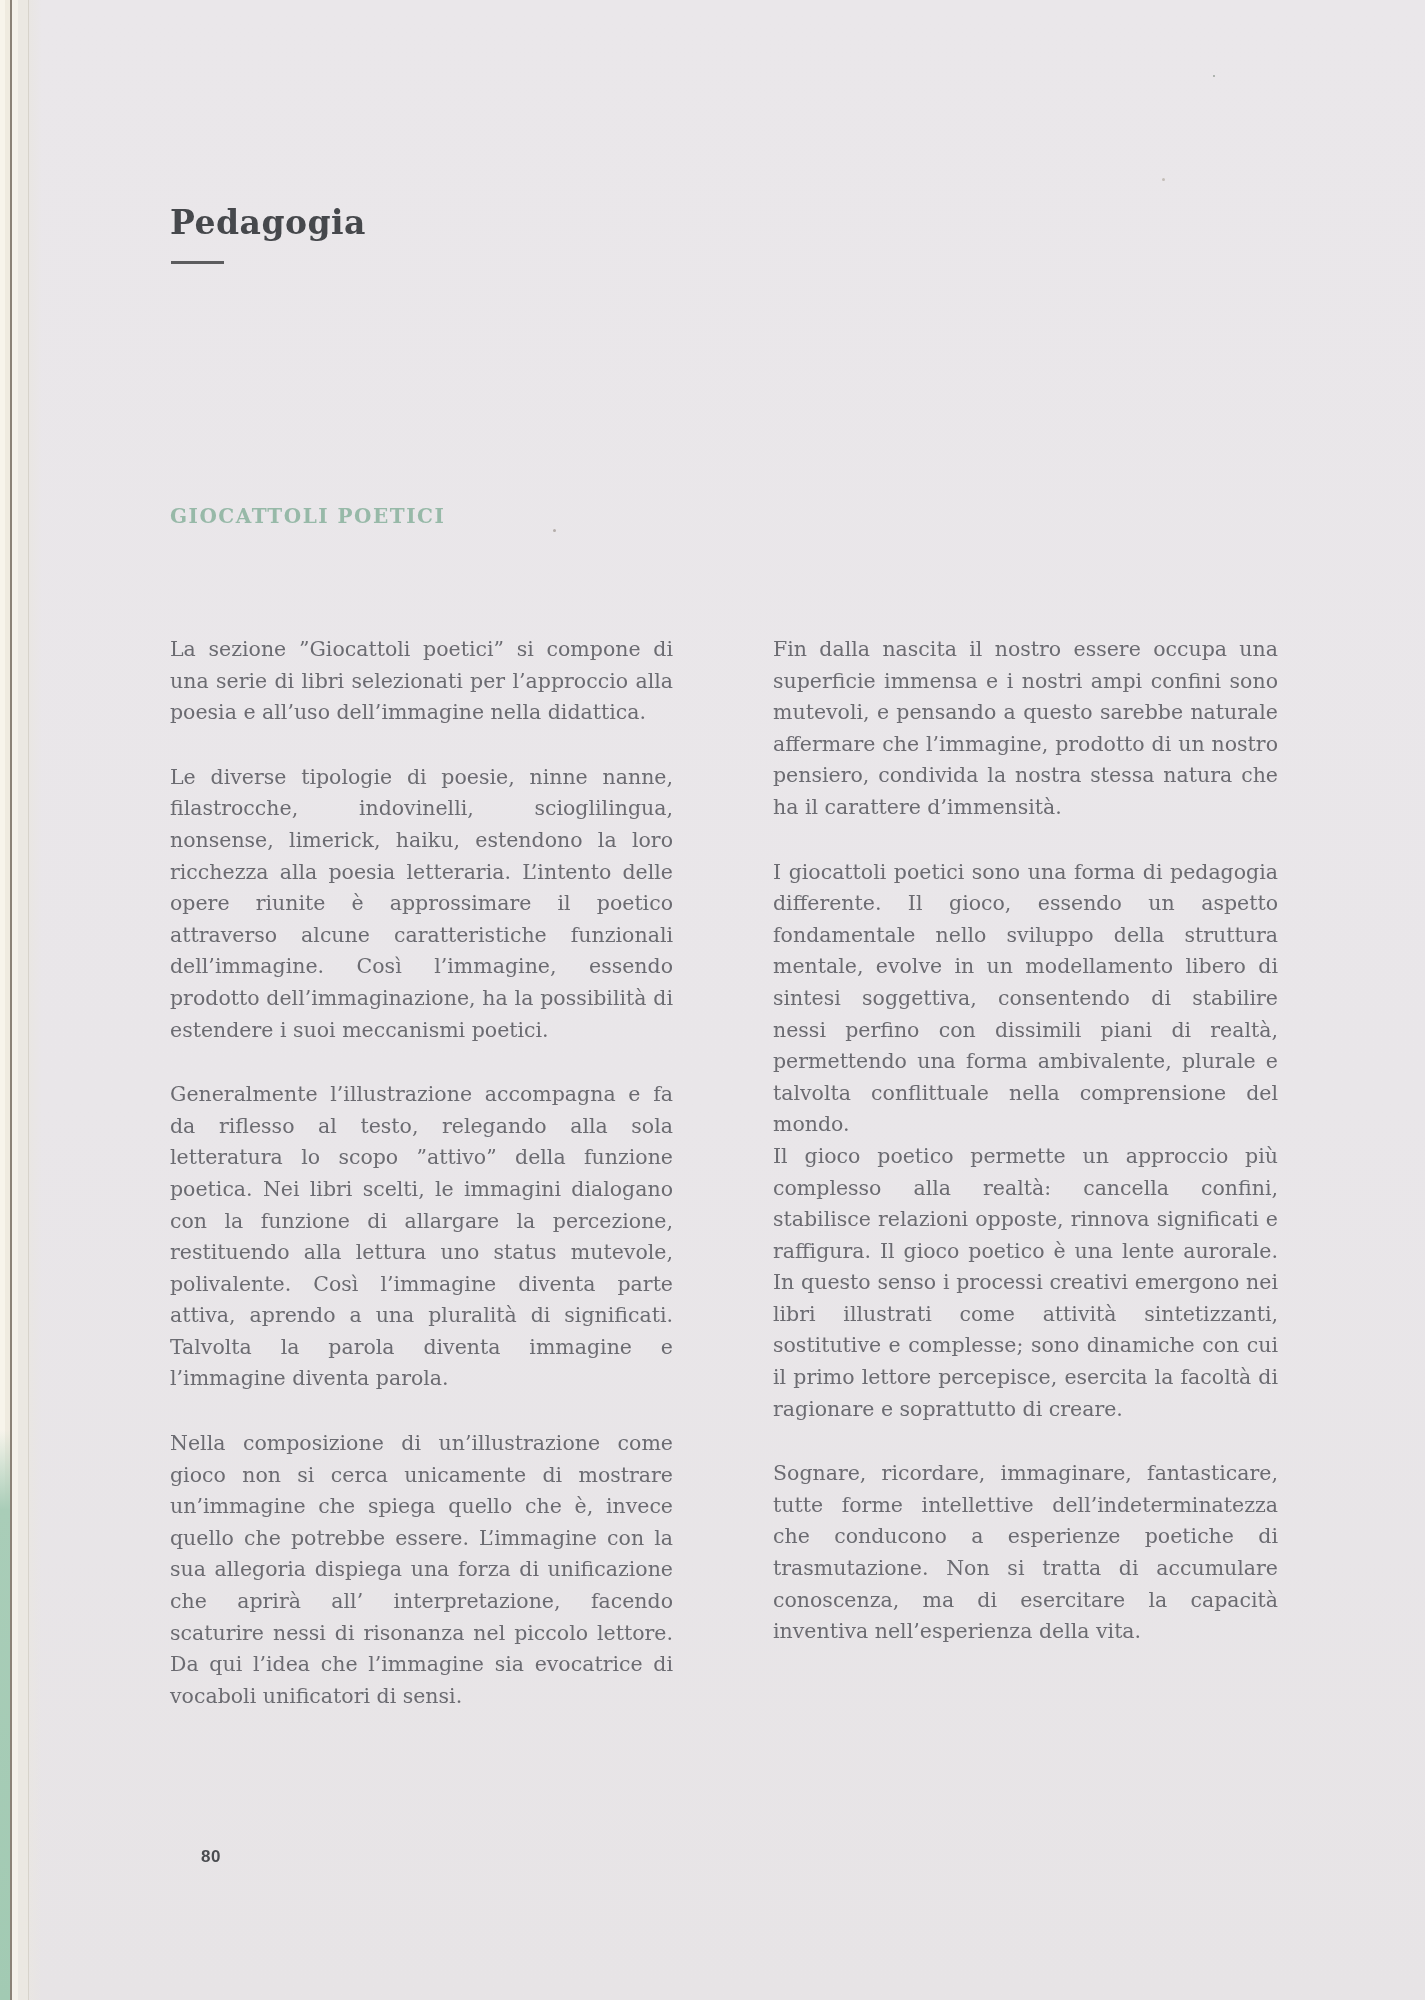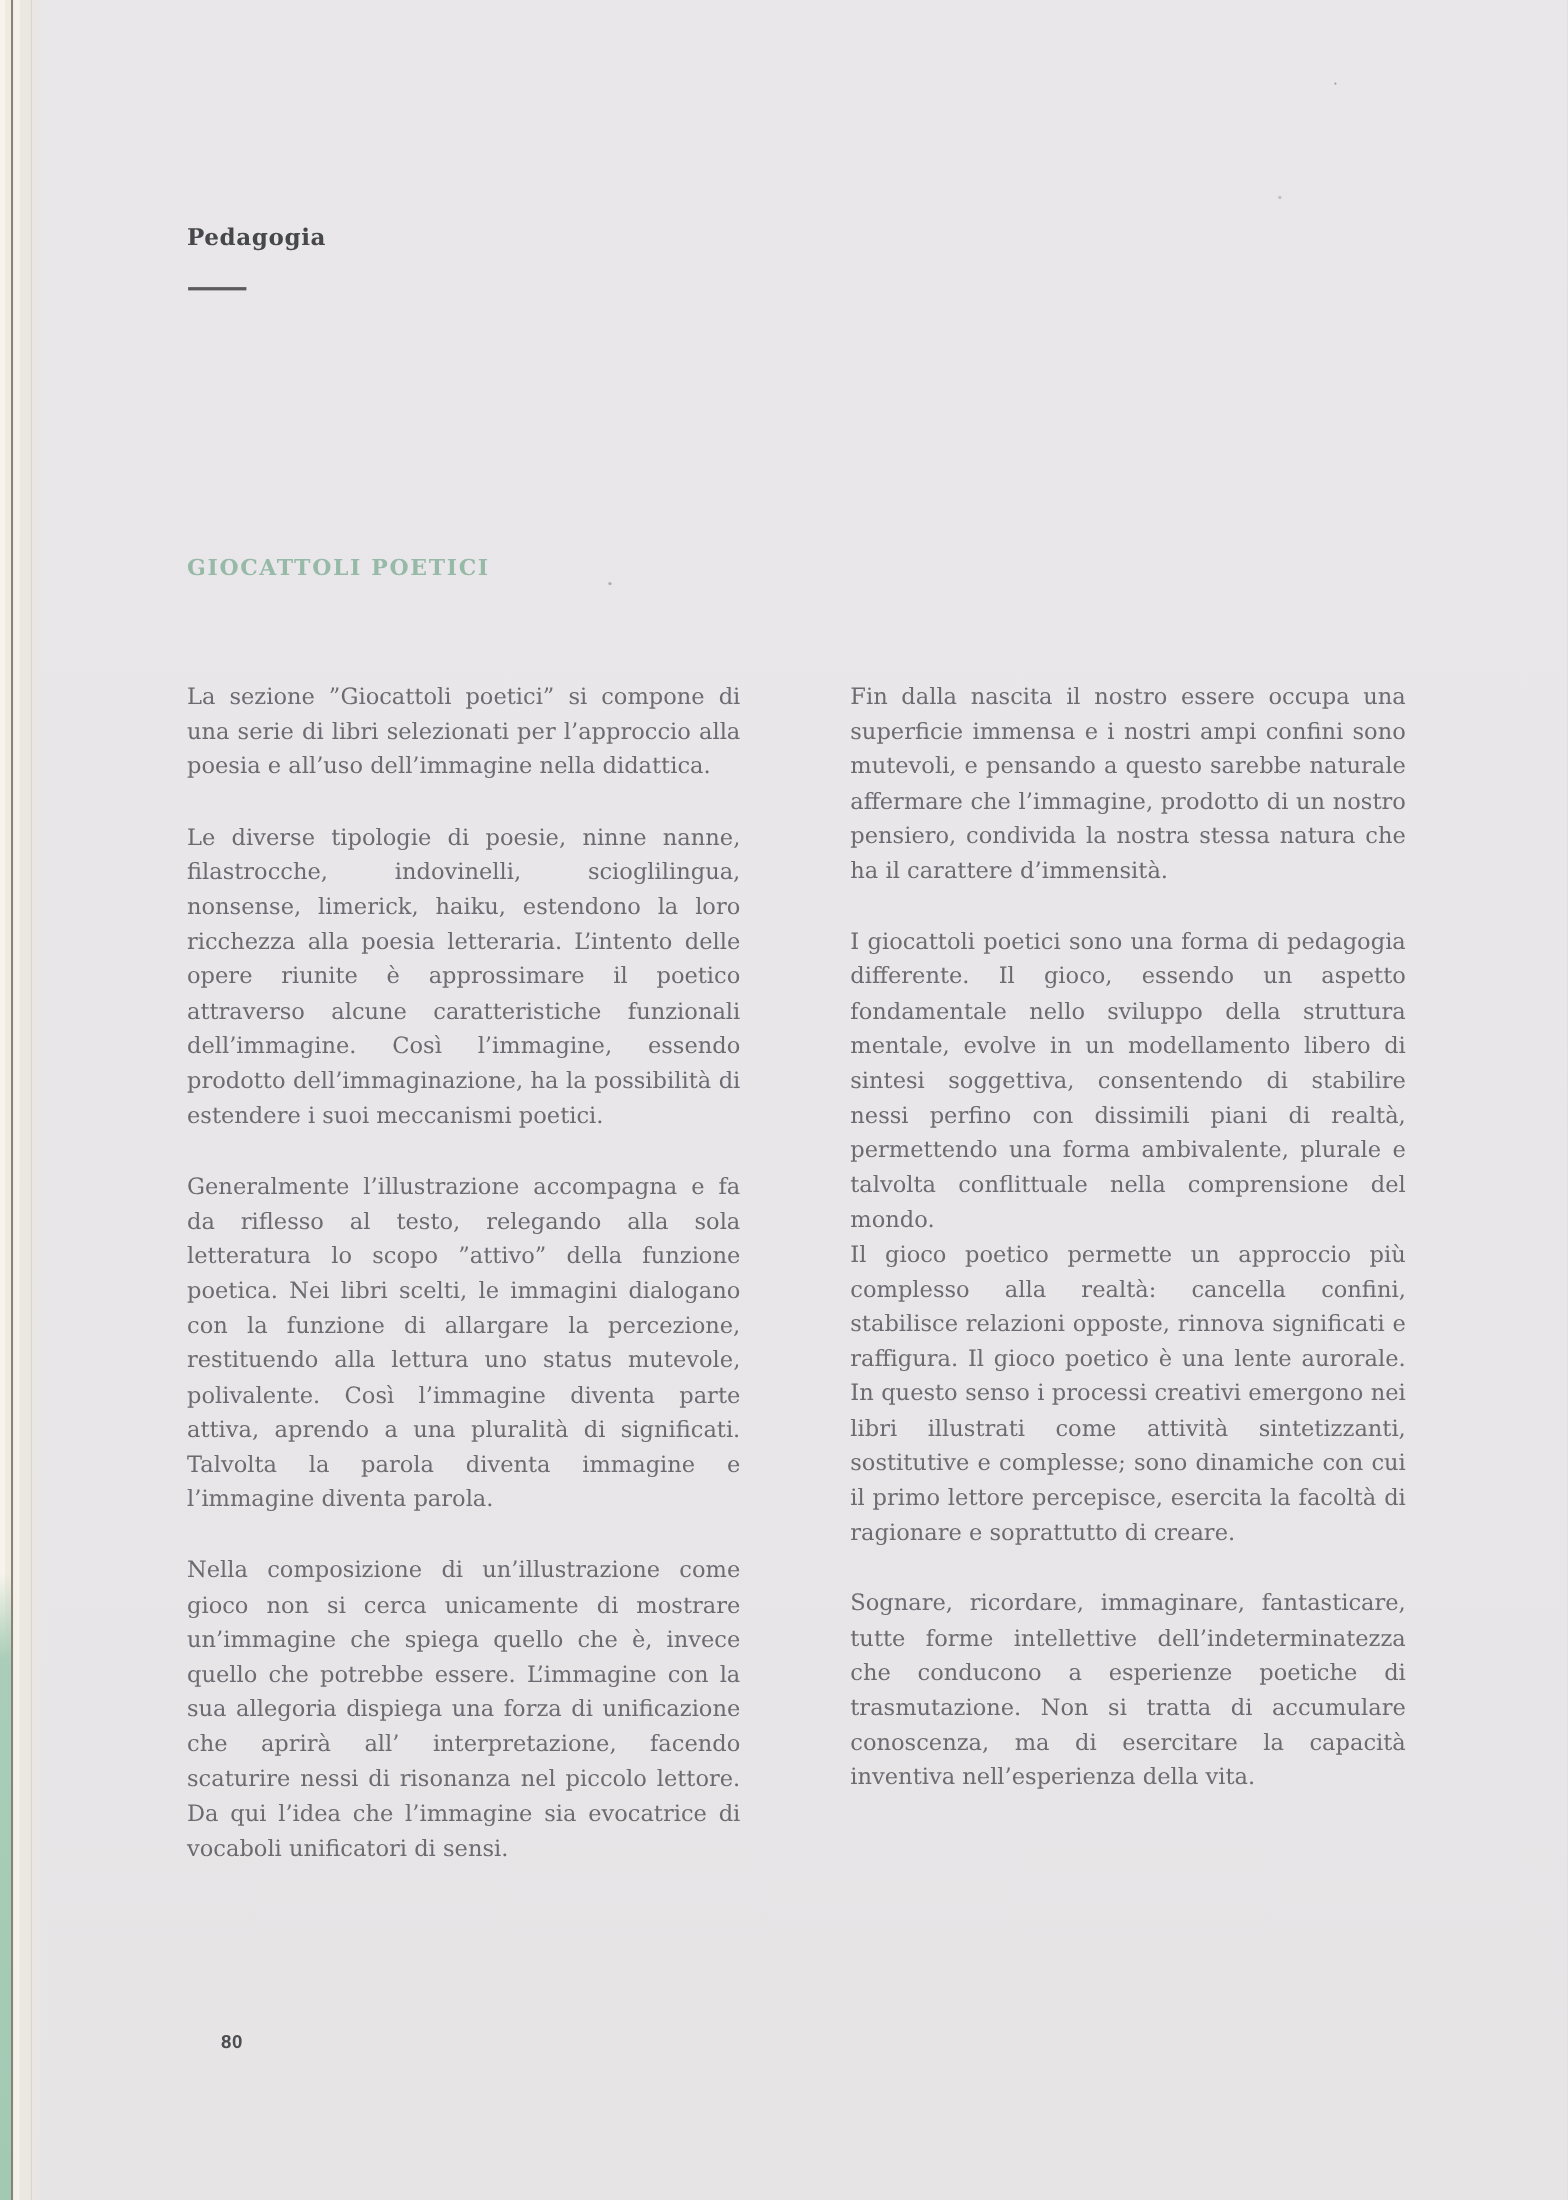--- a/index.html
+++ b/index.html
@@ -21,33 +21,33 @@
   .edge-white      { left:12px; width:6px; background:#f4f1ea; }
   .edge-soft       { left:18px; width:10px; background:#ebe8e2; }
   .edge-faintline  { left:28px; width:1px; background:#d7d3cb; }
   .edge-fade       { left:29px; width:13px;
                      background:linear-gradient(90deg,#e9e6e3,rgba(233,230,227,0)); }
   .edge-green      { position:absolute; left:0; width:10px; top:1430px; bottom:0;
                      background:linear-gradient(180deg,rgba(169,205,184,0) 0%,#a9cdb8 14%,#a2cab3 100%); }
 
   .category {
     position:absolute; left:170px; top:203px;
-    font-size:21px; font-weight:bold; letter-spacing:0.5px;
+    font-size:33px; font-weight:bold; letter-spacing:0.5px;
   }
   .category-rule {
     position:absolute; left:171px; top:261px;
     width:53px; height:3px; background:#5c5c5e;
   }
   .title {
     position:absolute; left:170px; top:504px;
     font-size:20px; font-weight:bold; letter-spacing:1.5px;
   }
 
   .columns {
-    position:absolute; left:170px; top:618px; width:1108px;
+    position:absolute; left:170px; top:634px; width:1108px;
     display:flex;
     font-size:20.5px; line-height:31.6px;
   }
   .col-left  { width:503px; }
   .col-gap   { width:100px; flex:none; }
   .col-right { width:505px; }
   .pgroup { margin:0 0 33px 0; }
   .flow   { margin:0; text-align:justify; }
   .signature { font-style:italic; }
 

